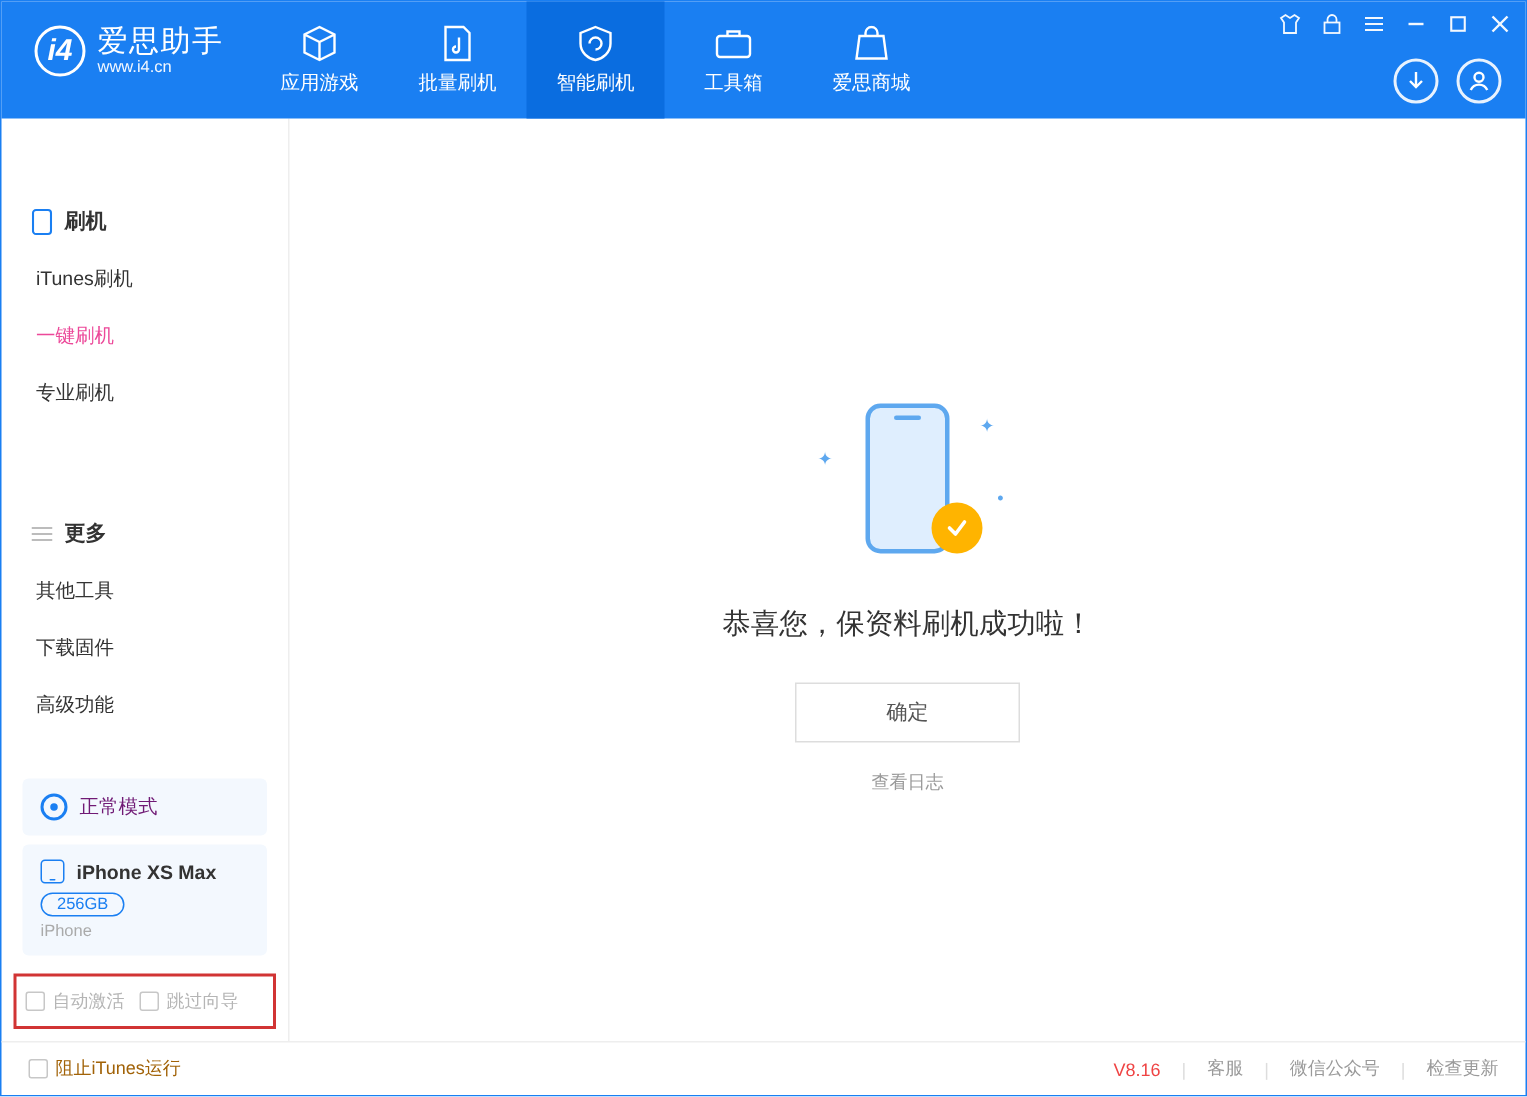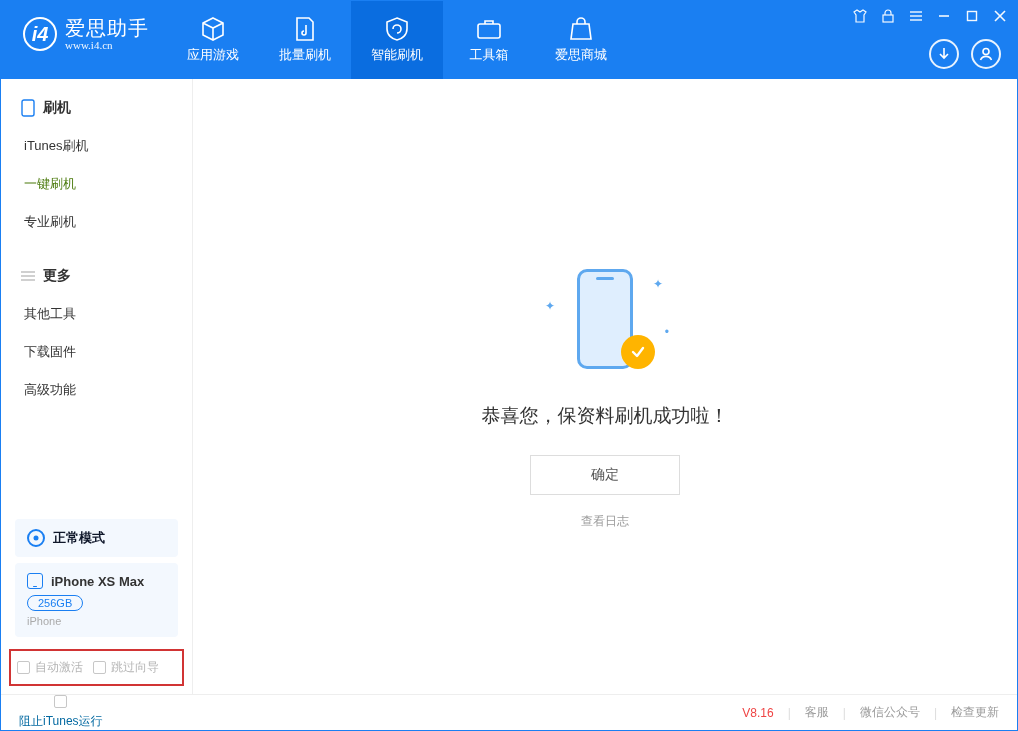--- a/index.html
+++ b/index.html
@@ -5,40 +5,40 @@
 * { margin: 0; padding: 0; box-sizing: border-box; font-family: "Microsoft YaHei", Arial, sans-serif; }
 body { background: #fff; }
 .app-window { width: 1018px; height: 731px; border: 1px solid #1a7ff2; display: flex; flex-direction: column; background: #fff; }
 
 
 .header { height: 78px; background: linear-gradient(to bottom, #1a7ff2, #1a7ff2); display: flex; align-items: stretch; color: #fff; position: relative; }
 .logo-block { display: flex; align-items: flex-start; padding: 16px 18px 0 22px; gap: 8px; }
 .logo-circle { width: 34px; height: 34px; border: 2px solid #fff; border-radius: 50%; display: flex; align-items: center; justify-content: center; font-weight: bold; font-size: 20px; color: #fff; font-style: italic; }
 .logo-text { display: flex; flex-direction: column; line-height: 1.1; }
 .logo-title { font-size: 20px; font-weight: normal; letter-spacing: 1px; }
-.logo-url { font-size: 11px; opacity: 0.95; font-family: Liberation Serif, serif; }
+.logo-url { font-size: 11px; opacity: 0.95; }
 .header-tabs { display: flex; align-items: stretch; }
 .header-tab { width: 92px; display: flex; flex-direction: column; align-items: center; justify-content: center; gap: 4px; cursor: pointer; font-size: 13px; }
 .header-tab.active { background: #0a6de0; }
 .header-tab .tab-icon { width: 26px; height: 26px; display: flex; align-items: center; justify-content: center; }
 .header-controls { position: absolute; right: 8px; top: 6px; display: flex; gap: 10px; align-items: center; }
 .win-ctrl { width: 18px; height: 18px; cursor: pointer; opacity: 0.95; display:flex; align-items:center; justify-content:center; }
 .header-circles { position: absolute; right: 16px; bottom: 10px; display: flex; gap: 12px; }
 .circle-btn { width: 30px; height: 30px; border: 2px solid rgba(255,255,255,0.9); border-radius: 50%; display:flex; align-items:center; justify-content:center; cursor:pointer; }
 
 
 .body-row { flex: 1; display: flex; min-height: 0; }
 .sidebar { width: 192px; border-right: 1px solid #eee; display: flex; flex-direction: column; }
-.side-section { padding: 14px 0 6px; }
+.side-section { padding: 14px 0 6px; margin-top: 40px; }
 .side-header { display: flex; align-items: center; gap: 8px; padding: 6px 20px 10px; font-size: 14px; font-weight: bold; color: #333; }
 .side-item { padding: 10px 10px 10px 23px; font-size: 13px; color: #333; cursor: pointer; }
-.side-item.active { color: #4d7c0f; }
+.side-item.active { color: #ec4899; }
 
 .side-bottom { margin-top: auto; }
-.mode-card { margin: 6px 14px; background: #f3f8fe; border-radius: 4px; padding: 10px 12px; display:flex; align-items:center; gap:8px; font-size:13px; color:#0f172a;font-weight:bold; }
+.mode-card { margin: 6px 14px; background: #f3f8fe; border-radius: 4px; padding: 10px 12px; display:flex; align-items:center; gap:8px; font-size:13px; color:#701a75; }
 .mode-icon { width:18px; height:18px; border:2px solid #1a7ff2; border-radius:50%; position:relative; }
 .mode-icon::after { content:""; position:absolute; width:5px; height:5px; background:#1a7ff2; border-radius:50%; top:50%; left:50%; transform:translate(-50%,-50%);}
 .device-card { margin: 6px 14px 12px; background: #f3f8fe; border-radius: 4px; padding: 10px 12px; }
 .device-row1 { display:flex; align-items:center; gap:8px; font-size:13px; font-weight:bold; color:#333;}
 .device-icon { width:16px; height:16px; border:1.5px solid #1a7ff2; border-radius:3px; position:relative;}
 .device-icon::after { content:""; position:absolute; bottom:1px; left:50%; transform:translateX(-50%); width:4px; height:1.5px; background:#1a7ff2; border-radius:1px;}
 .device-badge { display:inline-block; margin-top:6px; padding:1px 10px; border:1px solid #1a7ff2; color:#1a7ff2; border-radius:10px; font-size:11px;}
 .device-type { font-size:11px; color:#aaa; margin-top:4px;}
 
 .hl-box { border:2px solid #d13434; margin: 2px 8px 8px; padding: 8px 6px; display:flex; gap:10px; align-items:center;}
@@ -52,21 +52,21 @@
 .phone-body::before { content:""; position:absolute; top:5px; left:50%; transform:translateX(-50%); width:18px; height:3px; background:#5ea8ef; border-radius:2px;}
 .check-badge { position:absolute; right:10px; bottom:10px; width:34px; height:34px; background:#ffb400; border-radius:50%; display:flex; align-items:center; justify-content:center;}
 .sparkle { position:absolute; color:#5ea8ef; font-size:12px;}
 .sp1 { left:0; top:40px;} .sp2 { right:2px; top:18px;} .sp3 { right:-4px; bottom:40px;}
 .success-text { font-size:19px; color:#333; margin-bottom:26px;}
 .ok-btn { width:150px; height:40px; border:1px solid #ddd; background:#fff; font-size:14px; color:#555; cursor:pointer; margin-bottom:18px;}
 .log-link { font-size:12px; color:#9a9a9a; cursor:pointer;}
 
 
 .footer { height:36px; border-top:1px solid #eee; display:flex; align-items:center; padding:0 18px; font-size:12px; color:#aaa;}
-.footer .chk { color:#0369a1;flex-direction:column;}
+.footer .chk { color:#a16207;}
 .footer-right { margin-left:auto; display:flex; align-items:center; gap:14px; color:#9a9a9a;}
 .footer-right .sep { color:#ddd;}
 .footer-right span[data-bind] { cursor:pointer;}
 .ver { color:#ef4444;text-align:right;}
 
 svg { display:block; }
 </style>
 </head>
 <body>
 

